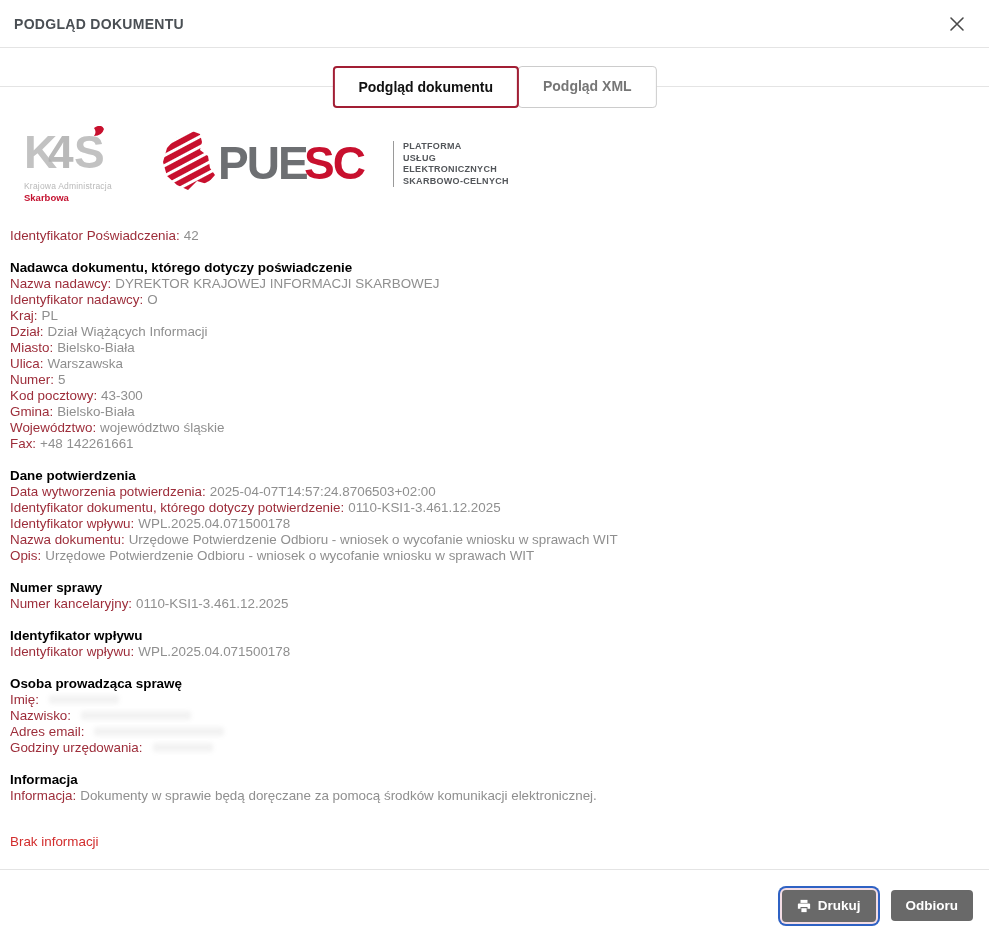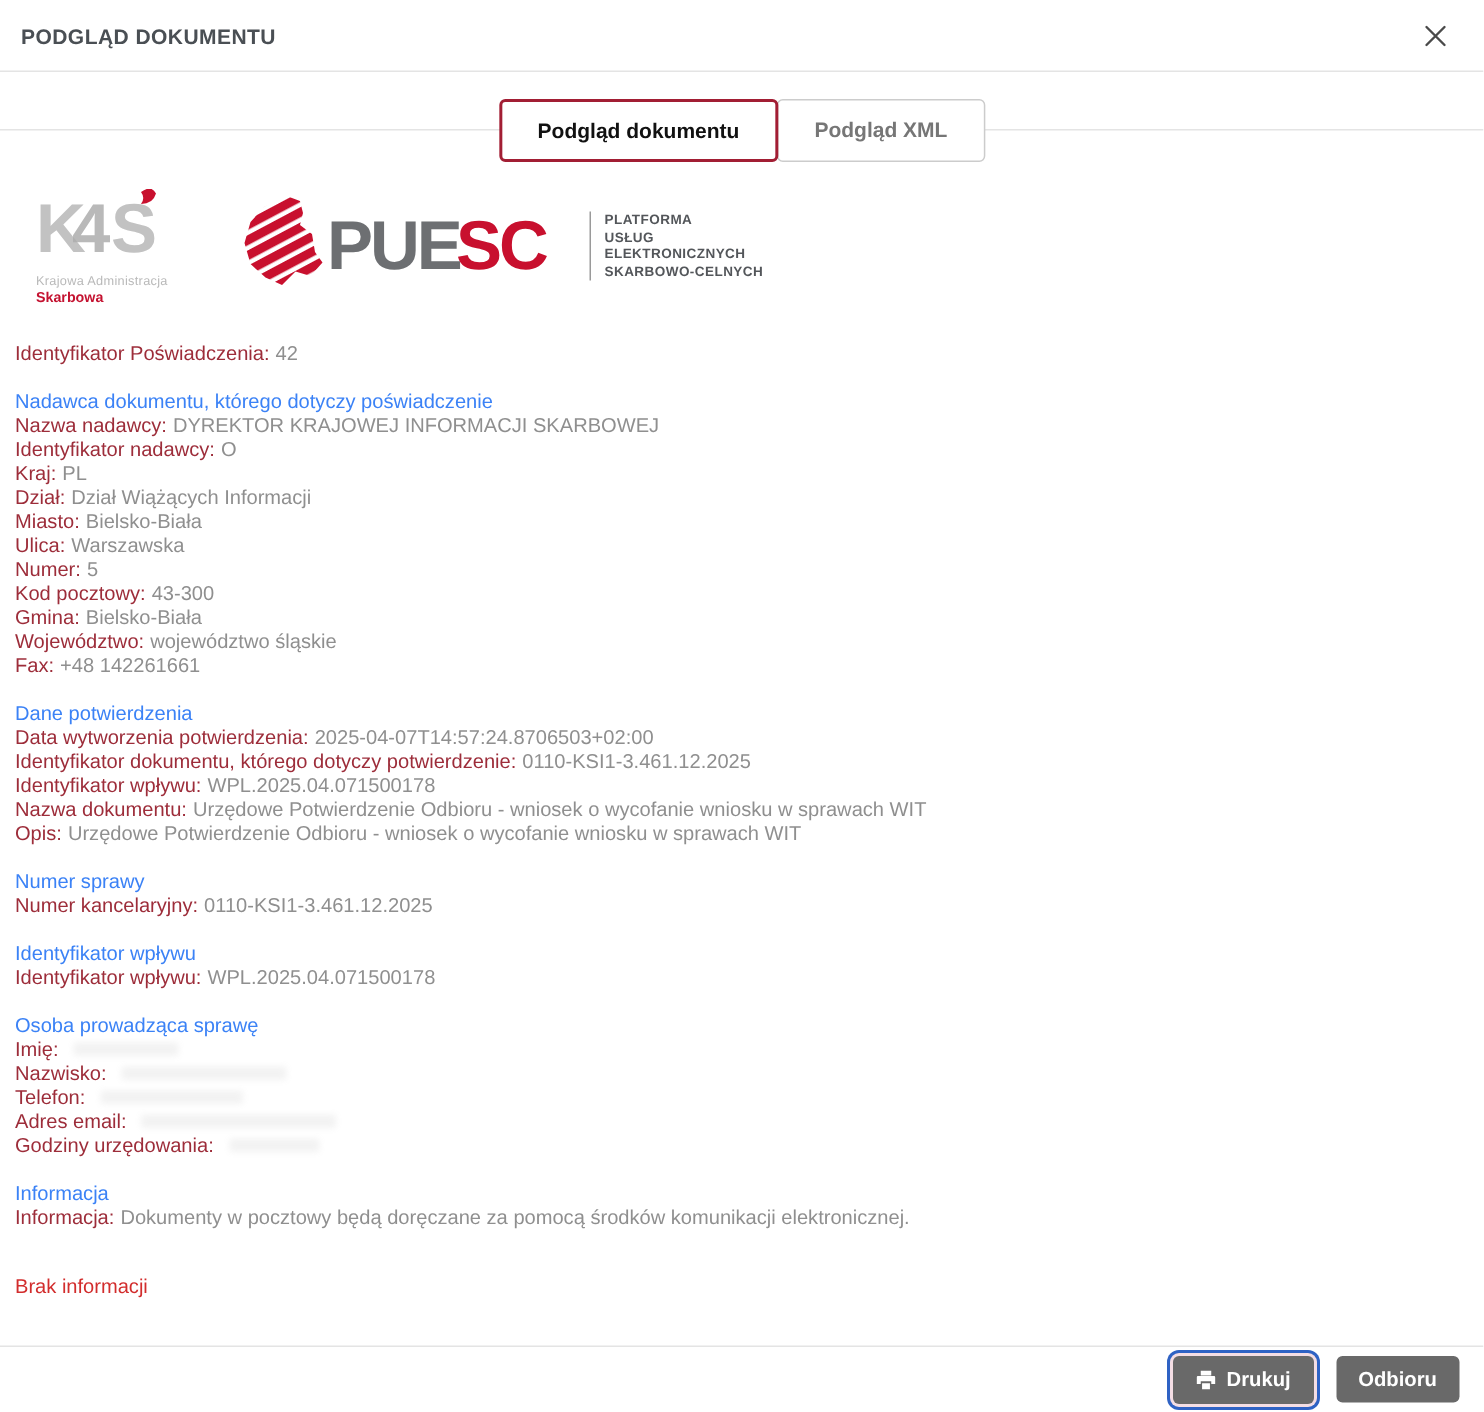--- a/index.html
+++ b/index.html
@@ -100,43 +100,43 @@
   .doc-text {
     padding: 14px 10px 0 10px;
     font-size: 13.4px;
     line-height: 16px;
   }
   .field-line { white-space: nowrap; }
   .field-label { color: #9d2d3a; }
   .field-label::after { content: ":"; }
   .field-value { color: #8f8f8f; margin-left: 4px; }
   .section-heading {
-    color: #3b82f6;
-    font-weight: normal;
+    color: #000000;
+    font-weight: bold;
     margin-top: 16px;
   }
   .smudge {
     display: inline-block;
     height: 9px;
     margin-left: 10px;
     background: #9b9b9b;
     opacity: .12;
     filter: blur(2px);
     border-radius: 2px;
   }
   .no-info {
     color: #d22d2d;
     margin-top: 30px;
   }
 
   
   .dialog-footer {
     position: absolute;
     left: 0; right: 0; bottom: 0;
-    height: 44px;
+    height: 72px;
     border-top: 1px solid #e4e4e4;
     display: flex;
     align-items: center;
     justify-content: flex-end;
     gap: 10px;
     padding: 0 16px;
     background: #fff;
   }
   .btn {
     background: #696969;
@@ -240,25 +240,24 @@
       <div class="field-line"><span class="field-label">Identyfikator wpływu</span><span class="field-value">WPL.2025.04.071500178</span></div>
       <div class="field-line"><span class="field-label">Nazwa dokumentu</span><span class="field-value">Urzędowe Potwierdzenie Odbioru - wniosek o wycofanie wniosku w sprawach WIT</span></div>
       <div class="field-line"><span class="field-label">Opis</span><span class="field-value">Urzędowe Potwierdzenie Odbioru - wniosek o wycofanie wniosku w sprawach WIT</span></div>
       <div class="section-heading">Numer sprawy</div>
       <div class="field-line"><span class="field-label">Numer kancelaryjny</span><span class="field-value">0110-KSI1-3.461.12.2025</span></div>
       <div class="section-heading">Identyfikator wpływu</div>
       <div class="field-line"><span class="field-label">Identyfikator wpływu</span><span class="field-value">WPL.2025.04.071500178</span></div>
       <div class="section-heading">Osoba prowadząca sprawę</div>
       <div class="field-line"><span class="field-label">Imię</span><span class="smudge" style="width: 70px;"></span></div>
       <div class="field-line"><span class="field-label">Nazwisko</span><span class="smudge" style="width: 110px;"></span></div>
-      <div class="field-line"><span class="field-label">Telefon</span><span class="smudge" style="width: 95px;"></span></div>
       <div class="field-line"><span class="field-label">Adres email</span><span class="smudge" style="width: 130px;"></span></div>
       <div class="field-line"><span class="field-label">Godziny urzędowania</span><span class="smudge" style="width: 60px;"></span></div>
       <div class="section-heading">Informacja</div>
-      <div class="field-line"><span class="field-label">Informacja</span><span class="field-value">Dokumenty w pocztowy będą doręczane za pomocą środków komunikacji elektronicznej.</span></div>
+      <div class="field-line"><span class="field-label">Informacja</span><span class="field-value">Dokumenty w sprawie będą doręczane za pomocą środków komunikacji elektronicznej.</span></div>
     </div>
 
   <div class="no-info">Brak informacji</div>
 </div>
 
 <div class="dialog-footer">
   <button class="btn btn-print">
     <span style="display:inline-flex;">
       <svg width="14" height="14" viewBox="0 0 16 16">
         <path fill="#ffffff" d="M4 1h8v3.5H4z"></path>

